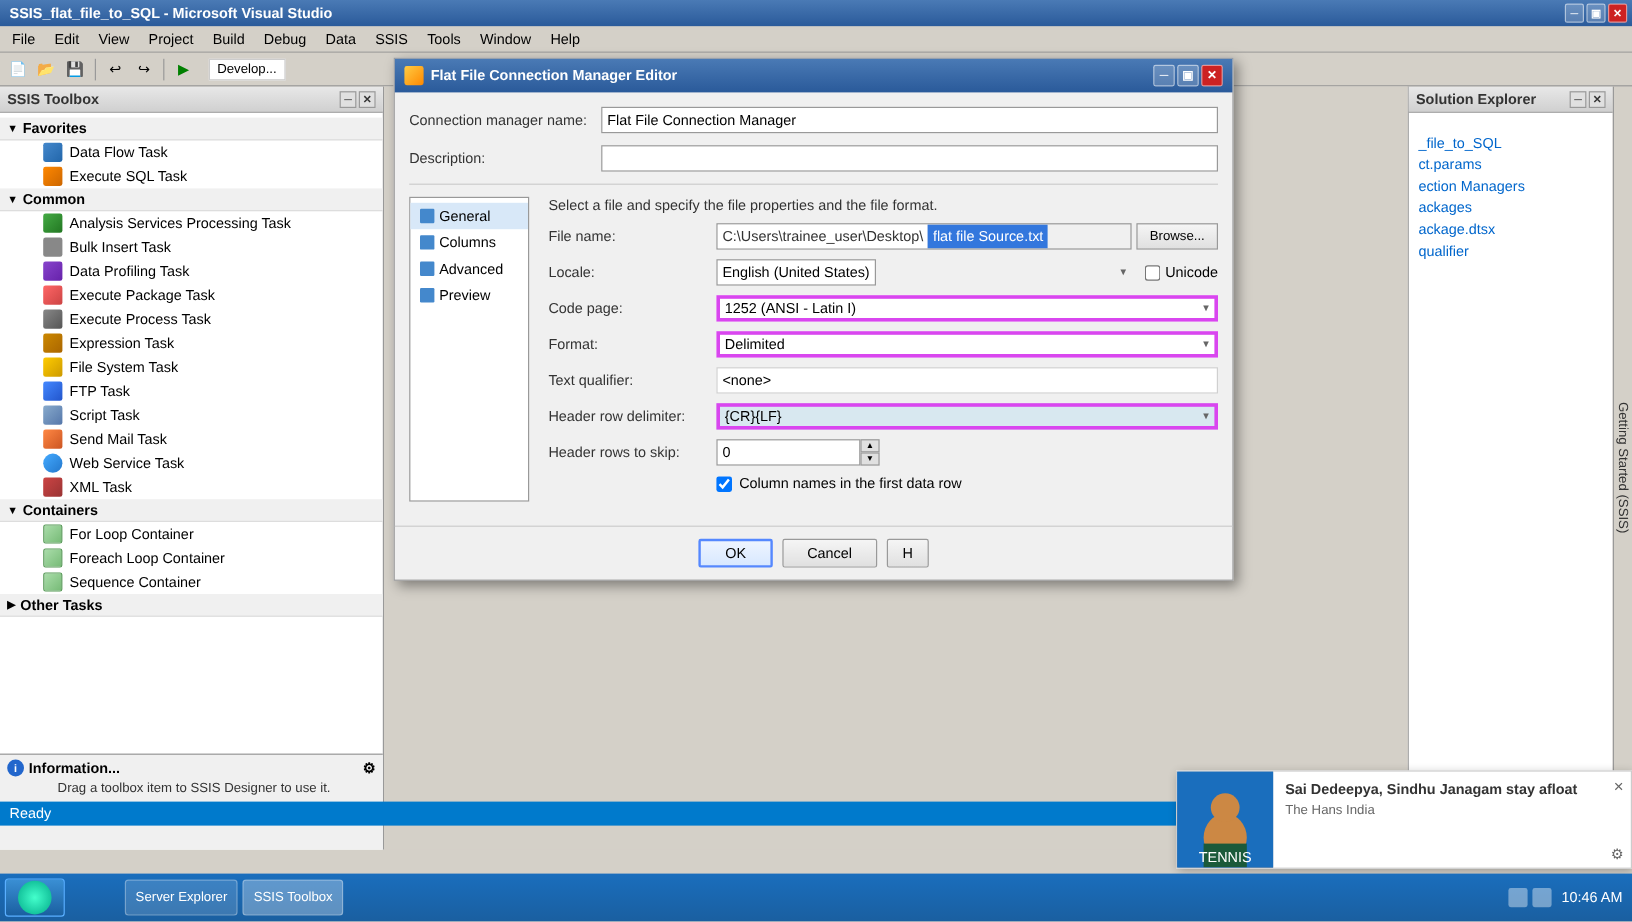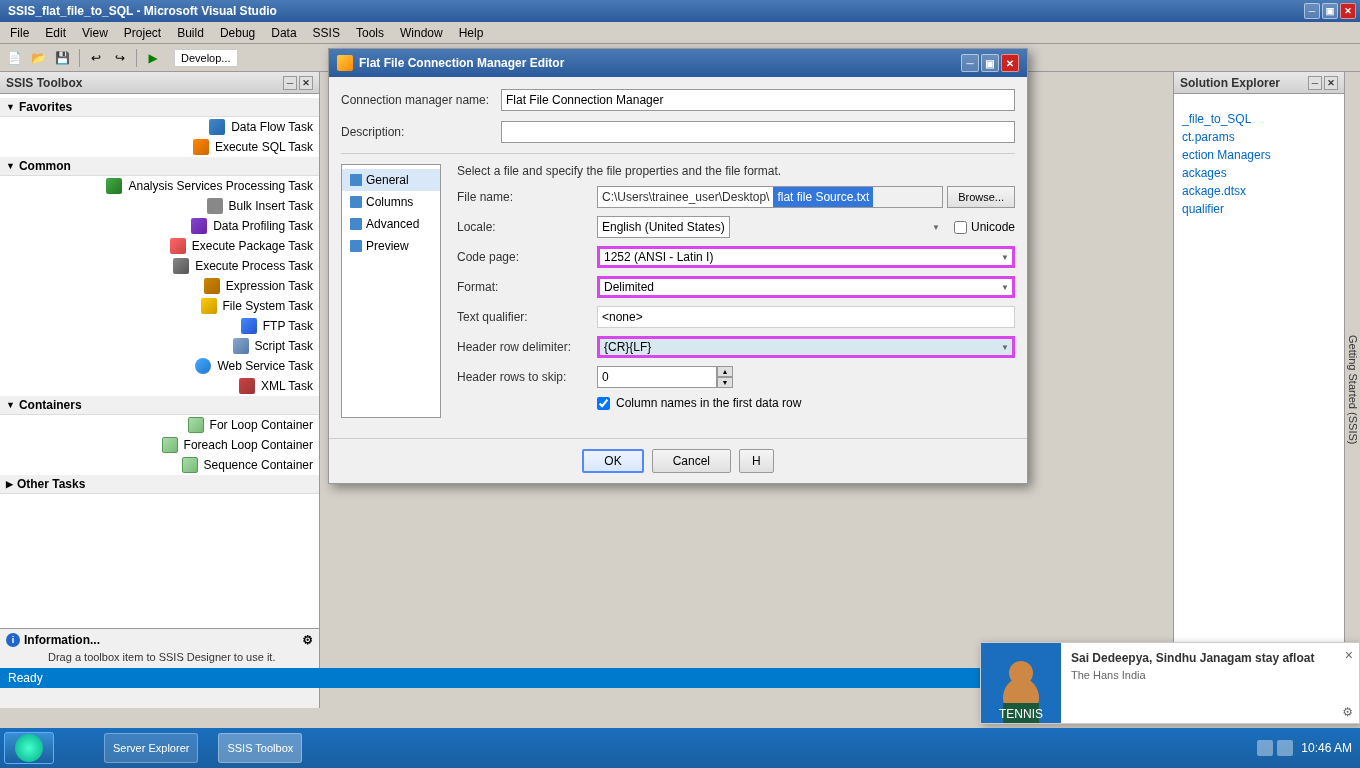--- a/index.html
+++ b/index.html
@@ -2,21 +2,21 @@
 <html><head>
   <meta charset="utf-8">
   <style>
     * { box-sizing: border-box; margin: 0; padding: 0; font-family: 'Segoe UI', Tahoma, Geneva, Verdana, sans-serif; font-size: 12px; }
     body { background: #d4d0c8; width: 1360px; height: 768px; overflow: hidden; position: relative; }
 
     
     .taskbar { position: absolute; bottom: 0; left: 0; right: 0; height: 40px; background: linear-gradient(to bottom, #1a6ebd, #1a5fa0); display: flex; align-items: center; padding: 0 4px; z-index: 100; }
     .start-btn { width: 50px; height: 32px; background: linear-gradient(to bottom, #3a8fd4, #1a5fa0); border: 1px solid #5aafff; border-radius: 3px; display: flex; align-items: center; justify-content: center; cursor: pointer; }
     .start-orb { width: 28px; height: 28px; background: radial-gradient(circle, #4fc, #0a8); border-radius: 50%; }
-    .taskbar-items { display: flex; gap: 20px; margin-left: 6px; padding-left: 44px; }
+    .taskbar-items { display: flex; gap: 4px; margin-left: 6px; padding-left: 44px; }
     .taskbar-item { height: 30px; padding: 0 8px; background: rgba(255,255,255,0.15); border: 1px solid rgba(255,255,255,0.3); border-radius: 3px; display: flex; align-items: center; color: white; cursor: pointer; font-size: 11px; }
     .taskbar-item.active { background: rgba(255,255,255,0.3); }
     .taskbar-right { position: absolute; right: 8px; bottom: 0; height: 40px; display: flex; align-items: center; gap: 8px; color: white; font-size: 11px; }
     .taskbar-icons { display: flex; gap: 4px; align-items: center; }
     .tray-icon { width: 16px; height: 16px; background: rgba(255,255,255,0.4); border-radius: 2px; }
 
     
     .vs-window { position: absolute; top: 0; left: 0; right: 0; bottom: 40px; background: #d4d0c8; }
     .vs-titlebar { height: 22px; background: linear-gradient(to bottom, #4a7ab5, #2a5a9a); display: flex; align-items: center; padding: 0 8px; color: white; font-size: 12px; font-weight: bold; }
     .vs-titlebar-btns { position: absolute; right: 4px; top: 0; height: 22px; display: flex; align-items: center; gap: 2px; }
@@ -36,21 +36,21 @@
 
     
     .ssis-toolbox { width: 320px; background: white; border-right: 1px solid #999; display: flex; flex-direction: column; flex-shrink: 0; }
     .panel-header { height: 22px; background: linear-gradient(to bottom, #e8e8e8, #d0d0d0); border-bottom: 1px solid #999; display: flex; align-items: center; padding: 0 6px; font-size: 11px; font-weight: bold; color: #333; }
     .panel-header-btns { margin-left: auto; display: flex; gap: 2px; }
     .panel-header-btn { width: 14px; height: 14px; border: 1px solid #999; background: #e0e0e0; cursor: pointer; display: flex; align-items: center; justify-content: center; font-size: 9px; }
     .toolbox-content { flex: 1; overflow-y: auto; padding: 4px 0; }
     .toolbox-section { }
     .toolbox-section-header { display: flex; align-items: center; padding: 2px 6px; font-weight: bold; cursor: pointer; background: #f0f0f0; border-bottom: 1px solid #ddd; }
     .toolbox-section-header .arrow { margin-right: 4px; font-size: 9px; }
-    .toolbox-item { display: flex; align-items: center; padding: 2px 6px 2px 12px; cursor: pointer; justify-content: flex-end; }
+    .toolbox-item { display: flex; align-items: center; padding: 2px 6px 2px 36px; cursor: pointer; }
     .toolbox-item-icon { width: 16px; height: 16px; margin-right: 6px; flex-shrink: 0; }
     .icon-data-flow { background: linear-gradient(135deg, #4488cc, #2266aa); border-radius: 2px; }
     .icon-execute-sql { background: linear-gradient(135deg, #ff8800, #cc6600); border-radius: 2px; }
     .icon-analysis { background: linear-gradient(135deg, #44aa44, #227722); border-radius: 2px; }
     .icon-bulk-insert { background: #888; border-radius: 2px; }
     .icon-data-profiling { background: linear-gradient(135deg, #8844cc, #6622aa); border-radius: 2px; }
     .icon-exec-package { background: linear-gradient(135deg, #ff6666, #cc4444); border-radius: 2px; }
     .icon-exec-process { background: linear-gradient(135deg, #888888, #555555); border-radius: 2px; }
     .icon-expression { background: linear-gradient(135deg, #cc8800, #aa6600); border-radius: 2px; }
     .icon-file-system { background: linear-gradient(135deg, #ffcc00, #cc9900); border-radius: 2px; }
@@ -244,20 +244,24 @@
           </div>
           <div class="toolbox-item">
             <div class="toolbox-item-icon icon-ftp"></div>
             <span>FTP Task</span>
           </div>
           <div class="toolbox-item">
             <div class="toolbox-item-icon icon-script"></div>
             <span>Script Task</span>
           </div>
           <div class="toolbox-item">
+            <div class="toolbox-item-icon icon-sendmail"></div>
+            <span>Send Mail Task</span>
+          </div>
+          <div class="toolbox-item">
             <div class="toolbox-item-icon icon-webservice"></div>
             <span>Web Service Task</span>
           </div>
           <div class="toolbox-item">
             <div class="toolbox-item-icon icon-xml"></div>
             <span>XML Task</span>
           </div>
         </div>
 
         <div class="toolbox-section">

